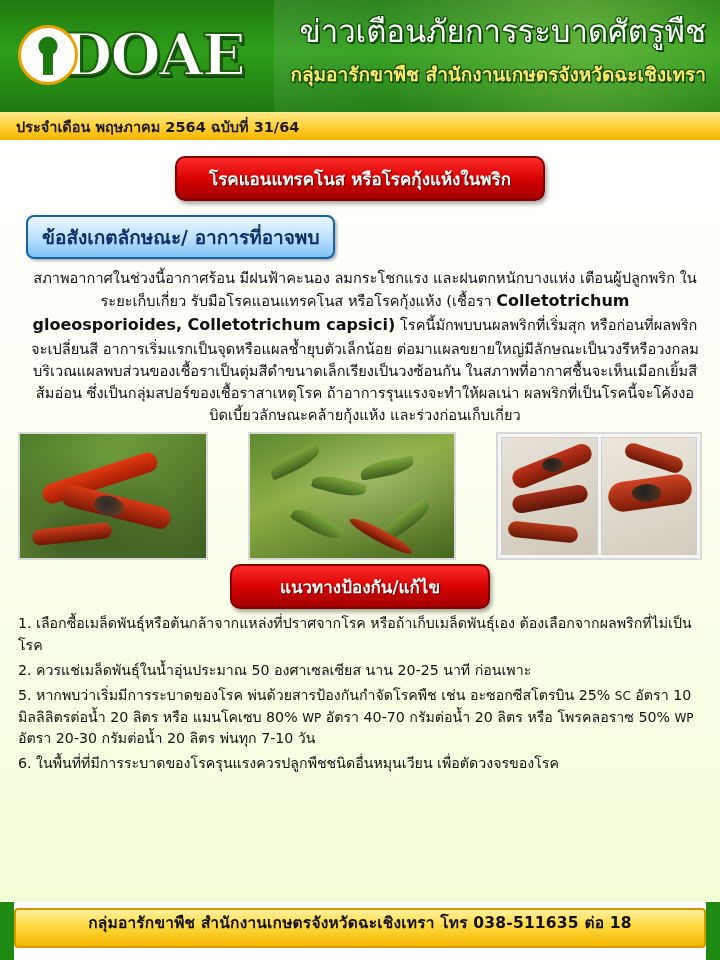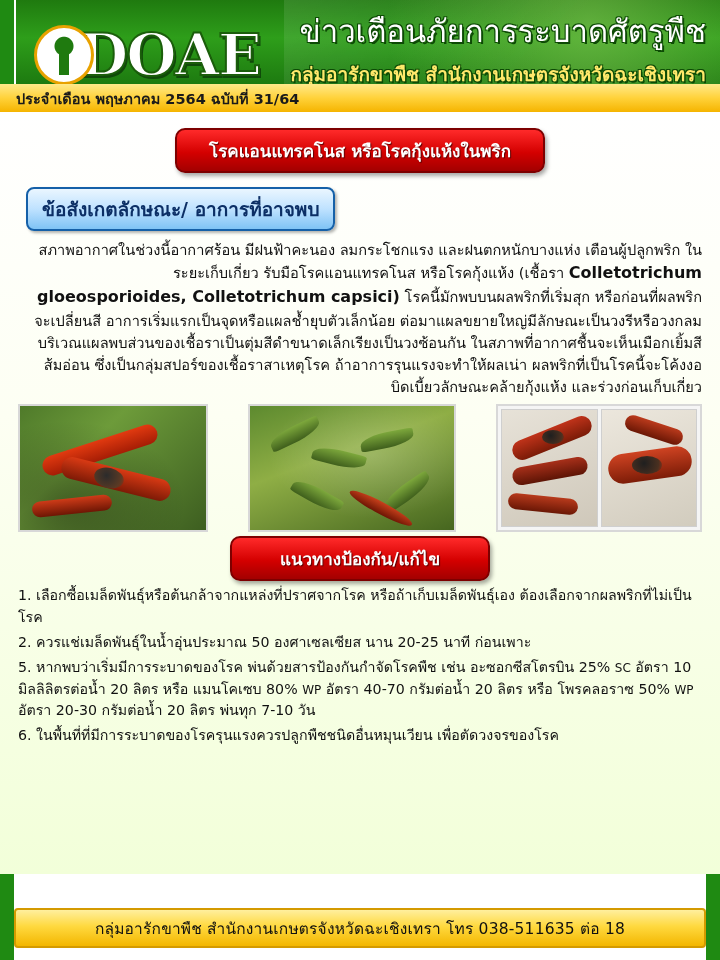--- a/index.html
+++ b/index.html
@@ -20,24 +20,23 @@
     inset: 0;
     background:
       linear-gradient(to right, #1f8a12 0px, #1f8a12 14px, rgba(0,0,0,0) 14px),
       linear-gradient(to left, #1f8a12 0px, #1f8a12 14px, rgba(0,0,0,0) 14px),
       #ffffff;
   }
 
   
   .header {
     position: relative;
-    height: 84px;
+    height: 112px;
     background: linear-gradient(180deg,#1f7a0f 0%, #2e9e1a 45%, #1d7a10 100%);
     overflow: hidden;
-    margin-left: 16px;
   }
   .header::after {
     content: "";
     position: absolute;
     right: 0; top: 0; bottom: 0;
     width: 62%;
     background: linear-gradient(135deg, rgba(255,255,255,0.10) 0%, rgba(255,255,255,0) 60%),
                 radial-gradient(circle at 70% 30%, rgba(140,200,90,0.55), rgba(20,110,10,0) 65%);
   }
   .logo-wrap {
@@ -151,21 +150,21 @@
     box-shadow: 2px 2px 3px rgba(0,0,0,0.3);
     color: #0c2f66;
     font-size: 19px;
     font-weight: bold;
   }
 
   .para {
     font-size: 14.6px;
     line-height: 1.52;
     color: #111;
-    text-align: right;
+    text-align: center;
     margin: 2px 2px 6px 12px;
   }
   .para b { font-weight: bold; font-size: 16px; }
 
   
   .photos {
     display: flex;
     gap: 10px;
     justify-content: space-between;
     margin: 6px 2px 4px 2px;
@@ -262,24 +261,24 @@
 
   
   .footer {
     position: absolute;
     left: 14px; right: 14px; bottom: 12px;
     height: 40px;
     background: linear-gradient(180deg,#ffef9e 0%, #ffd93f 45%, #f3b600 100%);
     border: 2px solid #d49a00;
     border-radius: 4px;
     display: flex;
-    align-items: center;
+    align-items: flex-start;
     justify-content: center;
     font-size: 15.5px;
-    font-weight: normal;
+    font-weight: bold;
     color: #111;
     letter-spacing: 0.2px;
   }
 </style>
 </head>
 <body>
 
 <div class="page">
 
   <div class="header">

